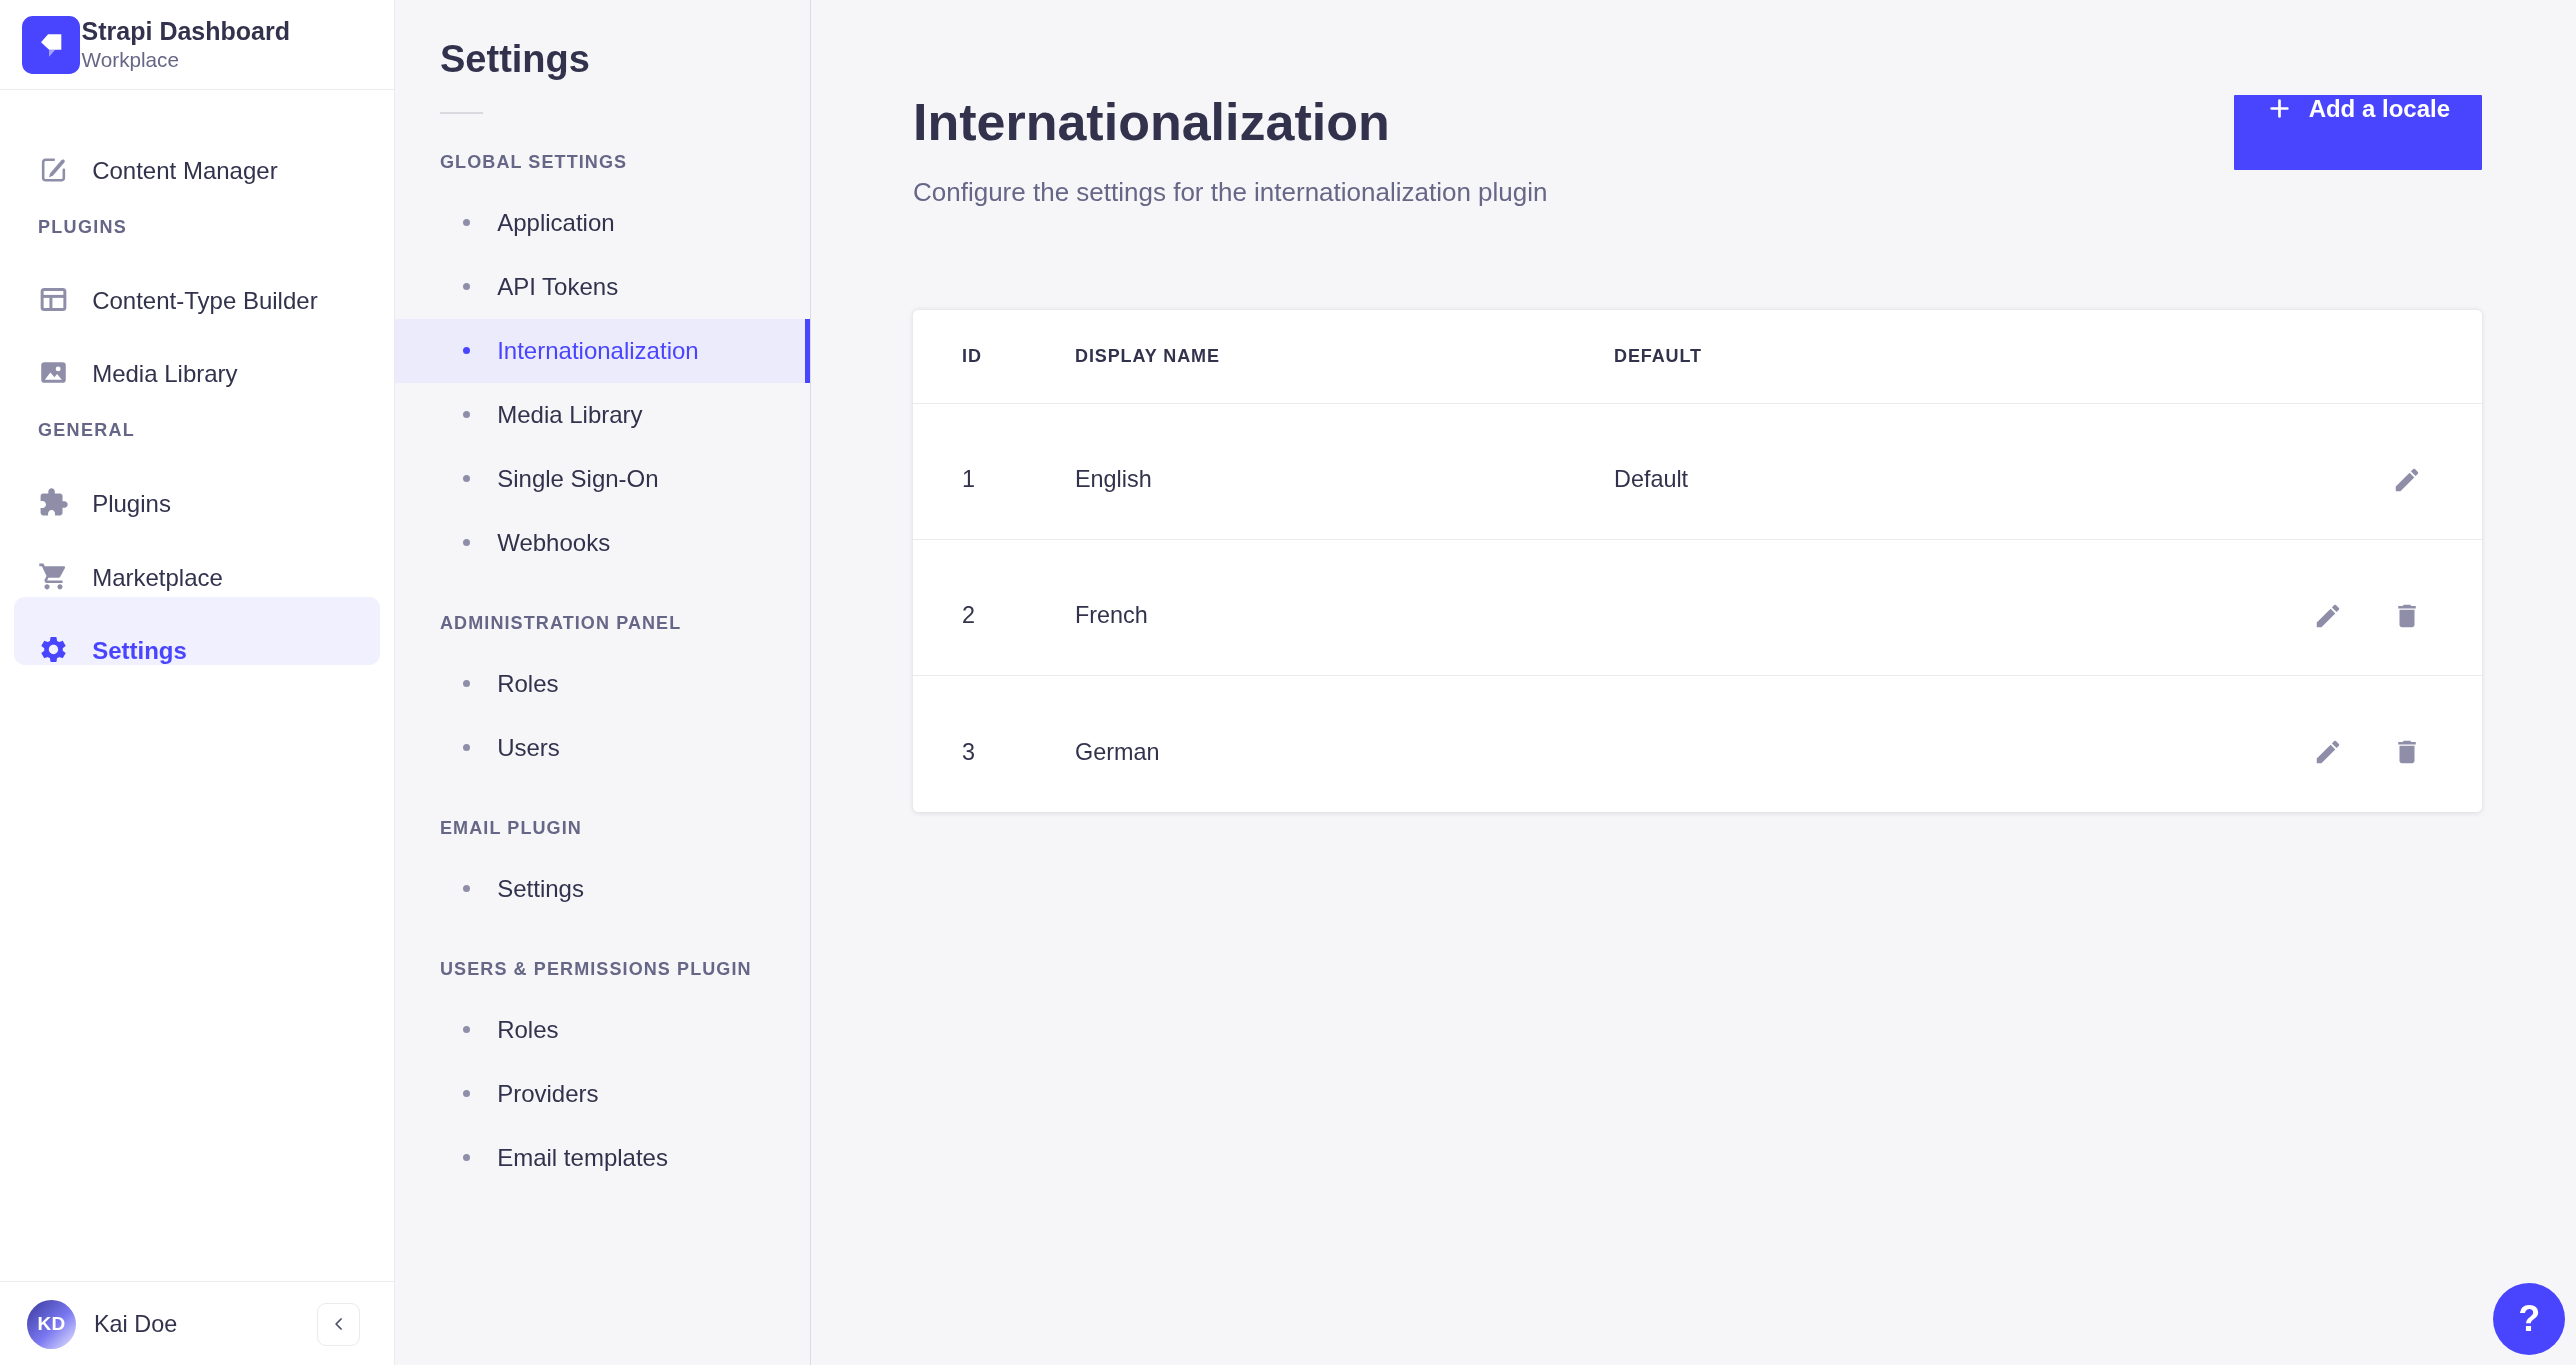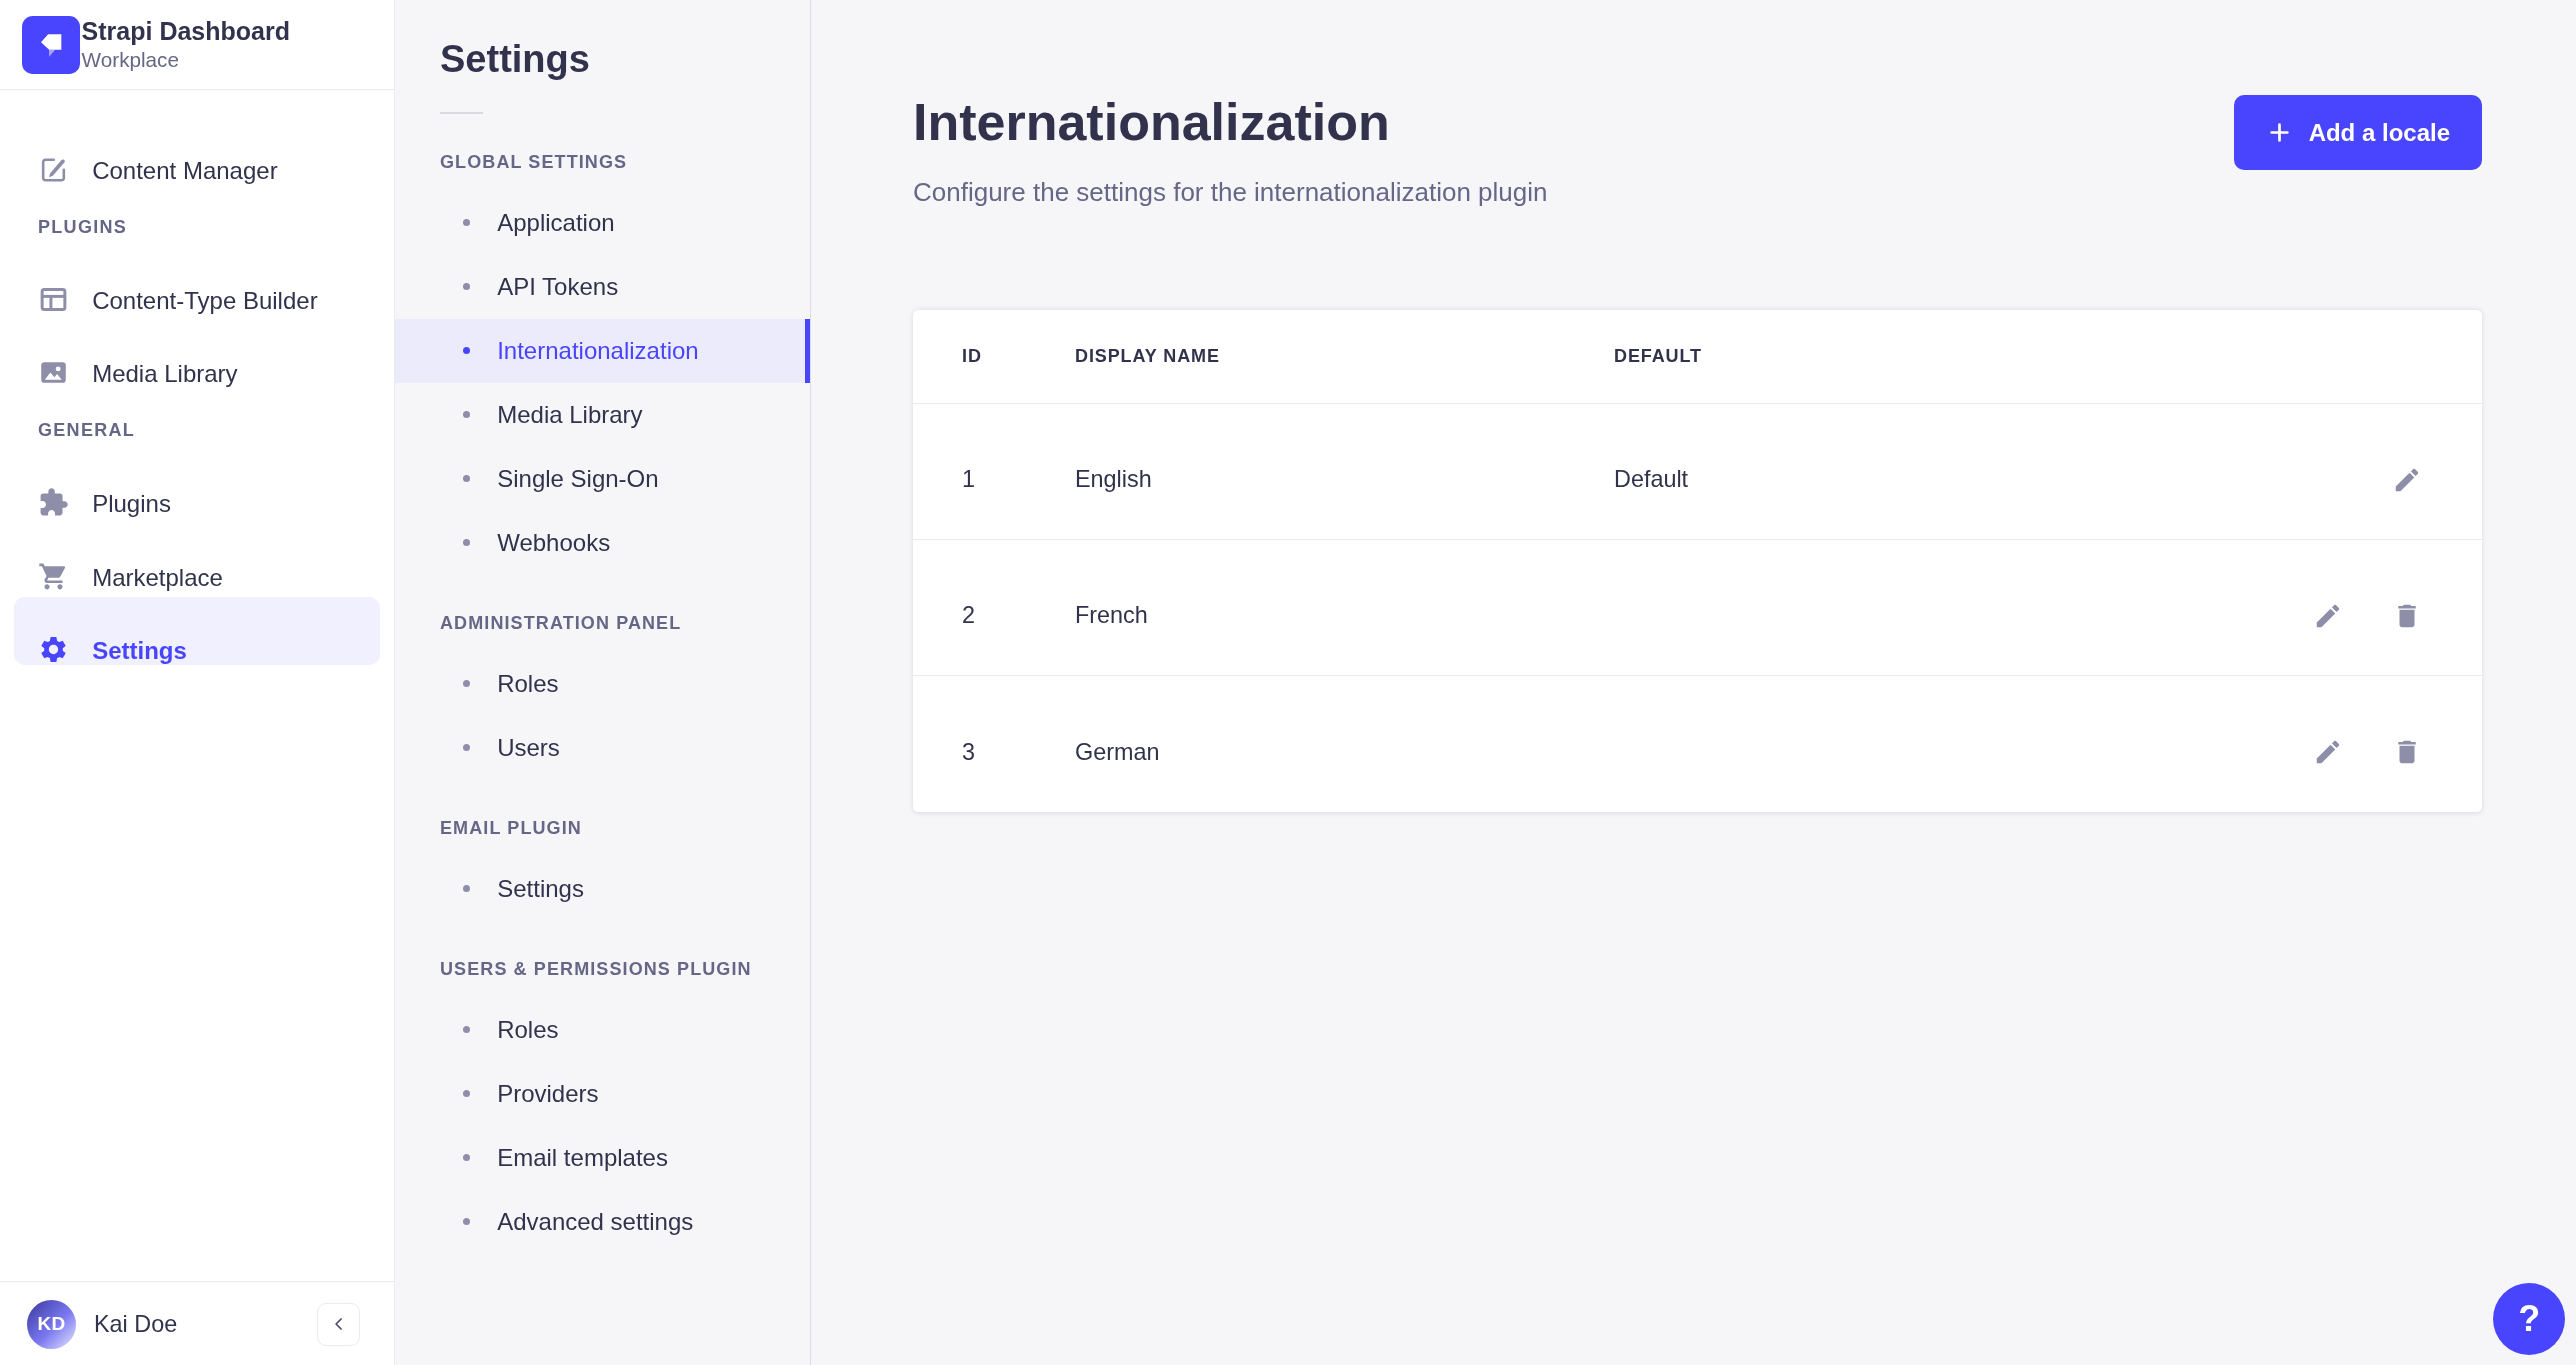--- a/index.html
+++ b/index.html
@@ -40,21 +40,21 @@
   .bullet { width:7.2px; height:7.2px; border-radius:50%; background:#8e8ea9; flex:0 0 7.2px; }
   .subnav-item.active { background:#ebebfc; color:#4945ff; font-weight:500; }
   .subnav-item.active .bullet { background:#4945ff; }
   .subnav-item.active::after { content:""; position:absolute; right:0; top:0; bottom:0; width:5.4px; background:#4945ff; }
 
   
   .main { flex:1; position:relative; background:#f6f6f9; }
   .main-header { padding:92px 94px 0 102px; position:relative; }
   .page-title { font-size:52px; font-weight:700; color:#32324d; }
   .page-subtitle { font-size:26px; color:#666687; margin-top:25px; }
-  .add-btn { position:absolute; top:95px; right:94px; height:75px; padding:0 32px; background:#4945ff; border:none; border-radius:10px; color:#fff; font-family:inherit; font-size:24px; font-weight:600; display:flex; align-items:center; gap:16px; cursor:pointer; }
+  .add-btn { position:absolute; top:95px; right:94px; height:75px; padding:0 32px; background:#4945ff; border:none; border-radius:1px; color:#fff; font-family:inherit; font-size:24px; font-weight:600; display:flex; gap:16px; cursor:pointer; }
   .add-btn svg { width:27px; height:27px; }
 
   .card { margin:102px 94px 0 102px; background:#fff; border-radius:5.4px; box-shadow:0 0.9px 5.4px rgba(33,33,52,.13); }
   .trow { display:grid; grid-template-columns:113px 539px 1fr 207px; align-items:center; padding:0 54px 0 49px;margin-top:16px; }
   .thead { height:94px; border-bottom:0.9px solid #eaeaef; }
   .th { font-size:18px; font-weight:700; letter-spacing:0.9px; color:#32324d; }
   .tbody-row { height:120px; border-bottom:0.9px solid #eaeaef; }
   .tbody-row:last-child { border-bottom:none; }
   .td { font-size:23.4px; color:#32324d; }
   .actions { display:flex; justify-content:flex-end; gap:36px; }
@@ -196,24 +196,20 @@
     <span>Roles</span>
   </div>
   <div class="subnav-item">
     <span class="bullet"></span>
     <span>Providers</span>
   </div>
   <div class="subnav-item">
     <span class="bullet"></span>
     <span>Email templates</span>
   </div>
-  <div class="subnav-item">
-    <span class="bullet"></span>
-    <span>Advanced settings</span>
-  </div>
 </nav>
 
 <main class="main">
   <div class="main-header">
     <h1 class="page-title">Internationalization</h1>
     <div class="page-subtitle">Configure the settings for the internationalization plugin</div>
   </div>
   <button class="add-btn">
     <svg viewBox="0 0 24 24" aria-hidden="true">
       <path d="M12 5v14M5 12h14" stroke="#ffffff" stroke-width="2.4" stroke-linecap="round" fill="none"></path>

